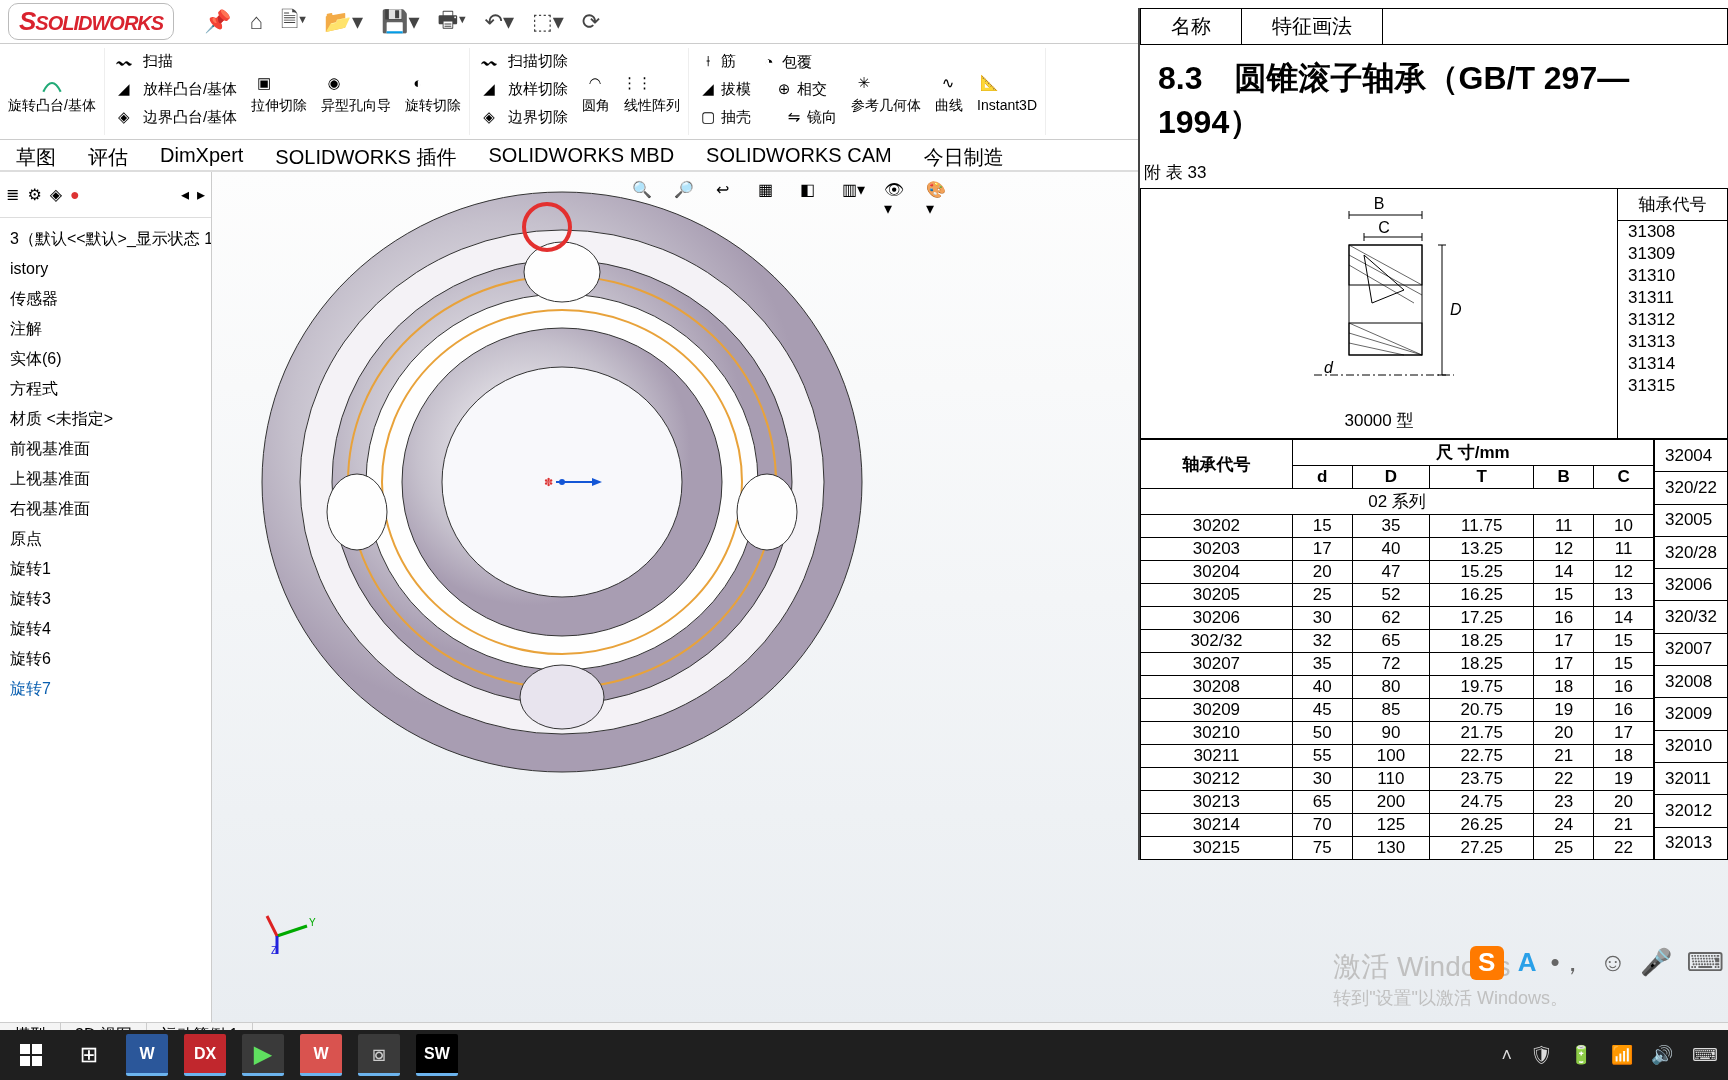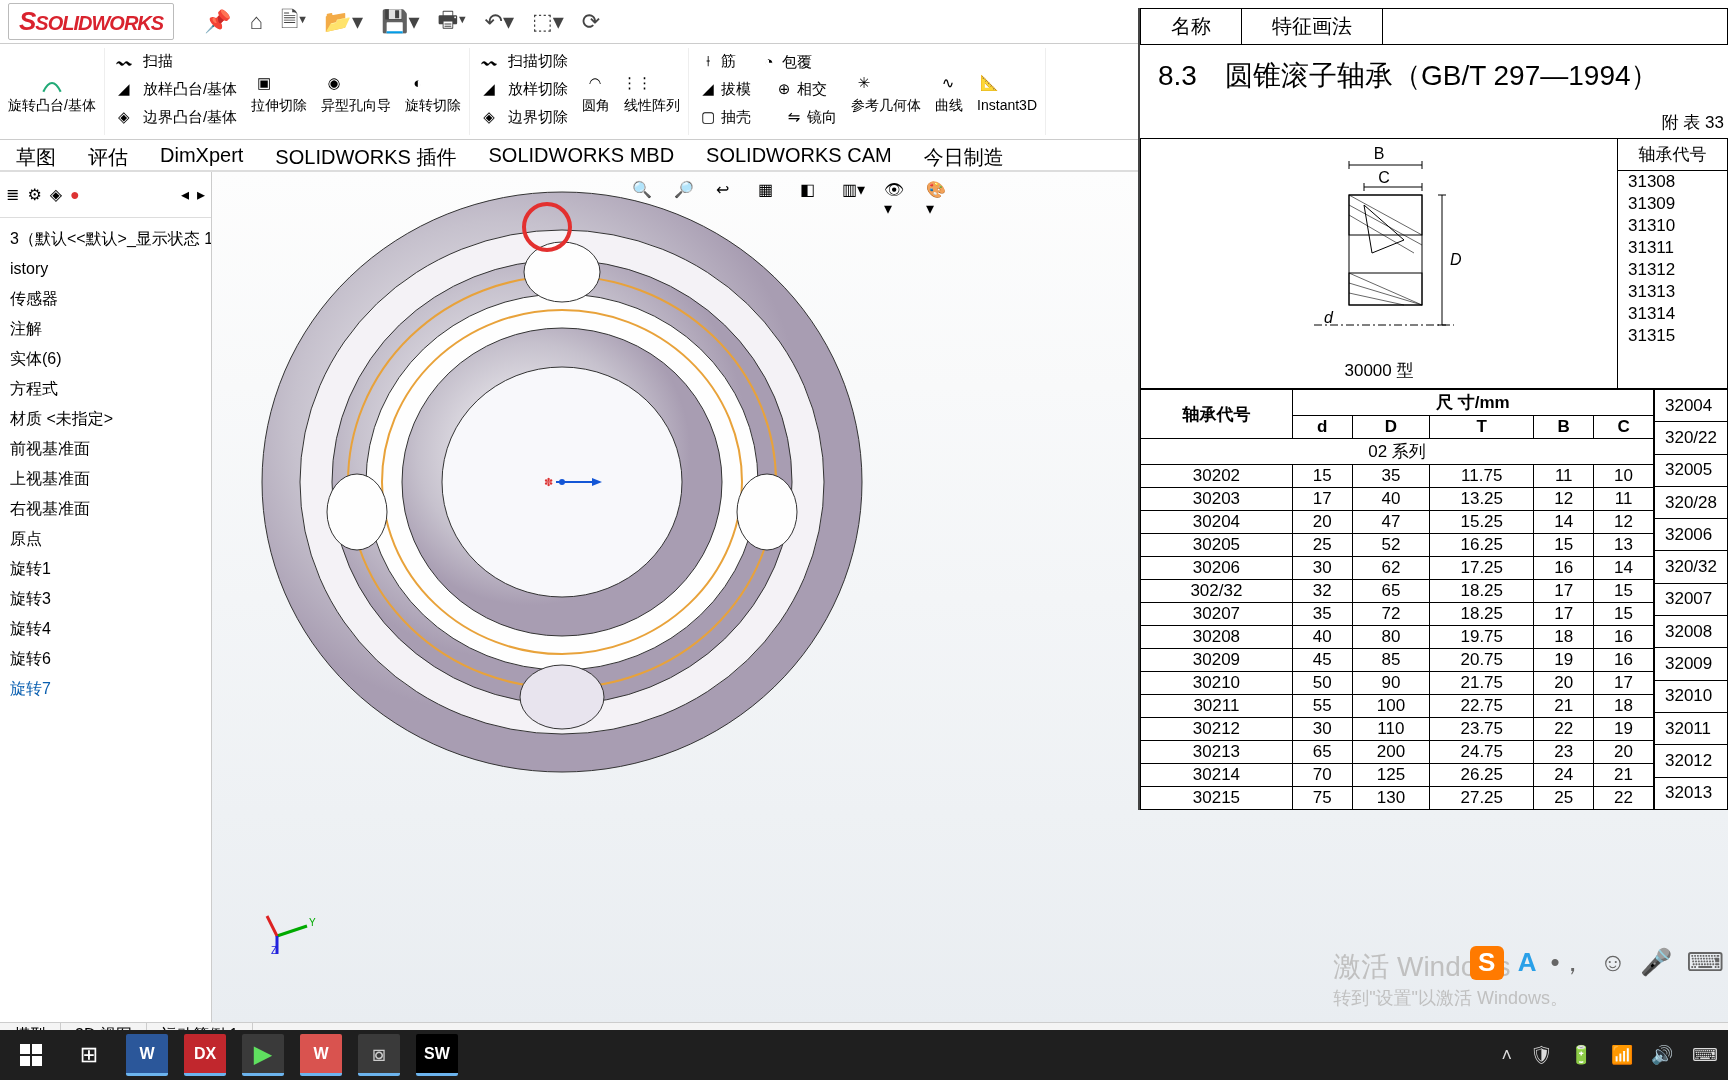--- a/index.html
+++ b/index.html
@@ -1,20 +1,20 @@
 <!DOCTYPE html>
 <html><head>
 <meta charset="utf-8">
 <style>
 * { margin:0; padding:0; box-sizing:border-box; font-family:"Microsoft YaHei",Arial,sans-serif; }
 body { width:1728px; height:1080px; background:#fff; overflow:hidden; position:relative; }
 
 
 .titlebar { height:44px; display:flex; align-items:center; border-bottom:1px solid #ccc; padding:0 8px; }
-.logo-wrap { display:flex; align-items:center; gap:4px; padding:2px 10px; border:1px solid #bbb; border-radius:2px; }
+.logo-wrap { display:flex; align-items:center; gap:4px; padding:2px 10px; border:1px solid #bbb; border-radius:10px; }
 .logo { font-weight:bold; font-style:italic; color:#d9232e; font-size:20px; letter-spacing:-1px; }
 .logo .s { font-size:26px; }
 .menus { display:flex; margin-left:18px; gap:4px; font-size:18px; }
 .menus span { padding:4px 12px; cursor:default; }
 .tb-icons { margin-left:30px; display:flex; gap:18px; align-items:center; font-size:22px; color:#444; }
 
 
 .ribbon { height:96px; border-bottom:1px solid #ccc; display:flex; padding:4px 0; }
 .rgroup { display:flex; flex-direction:column; justify-content:center; align-items:center; padding:0 8px; border-right:1px solid #eee; font-size:15px; }
 .rstack { display:flex; flex-direction:column; gap:2px; font-size:15px; padding:0 6px; }
@@ -42,22 +42,22 @@
 
 .bottom-tabs { position:absolute; left:0; right:0; bottom:30px; height:28px; display:flex; font-size:16px; border-top:1px solid #ccc; background:#f4f4f4; }
 .bottom-tabs span { padding:2px 14px; border-right:1px solid #ccc; }
 .statusbar { position:absolute; left:0; right:0; bottom:0; height:30px; font-size:16px; padding:4px 10px; border-top:1px solid #ccc; display:flex; justify-content:space-between; }
 .statusbar .right { font-size:15px; }
 
 
 .refdoc { position:absolute; right:0; top:0; width:590px; background:#fff; border-left:2px solid #444; font-family:SimSun,serif; z-index:5;margin-top:8px; }
 .ref-head { display:flex; border:1px solid #000; font-size:20px; }
 .ref-head > div { padding:4px 30px; border-right:1px solid #000; }
-.sec-title { font-size:28px; font-weight:normal; padding:12px 18px; }
-.fu-label { text-align:right; font-size:17px; padding:4px; }
+.sec-title { font-size:32px; font-weight:bold; padding:12px 18px; }
+.fu-label { text-align:left; font-size:17px; padding:4px; }
 .dia-wrap { display:flex; }
 .dia-left { flex:1; border:1px solid #000; padding:6px; text-align:center; }
 .dia-right { width:110px; border:1px solid #000; border-left:none; font-size:17px; }
 .dia-right div { padding:1px 10px; }
 .dt-head { border-bottom:1px solid #000; padding:4px !important; text-align:center; }
 
 table.bearing { border-collapse:collapse; width:100%; font-size:17px; }
 table.bearing th, table.bearing td { border:1px solid #000; padding:1px 6px; text-align:center; }
 table.extra { border-collapse:collapse; font-size:17px; }
 table.extra td { border:1px solid #000; padding:1px 10px; }

